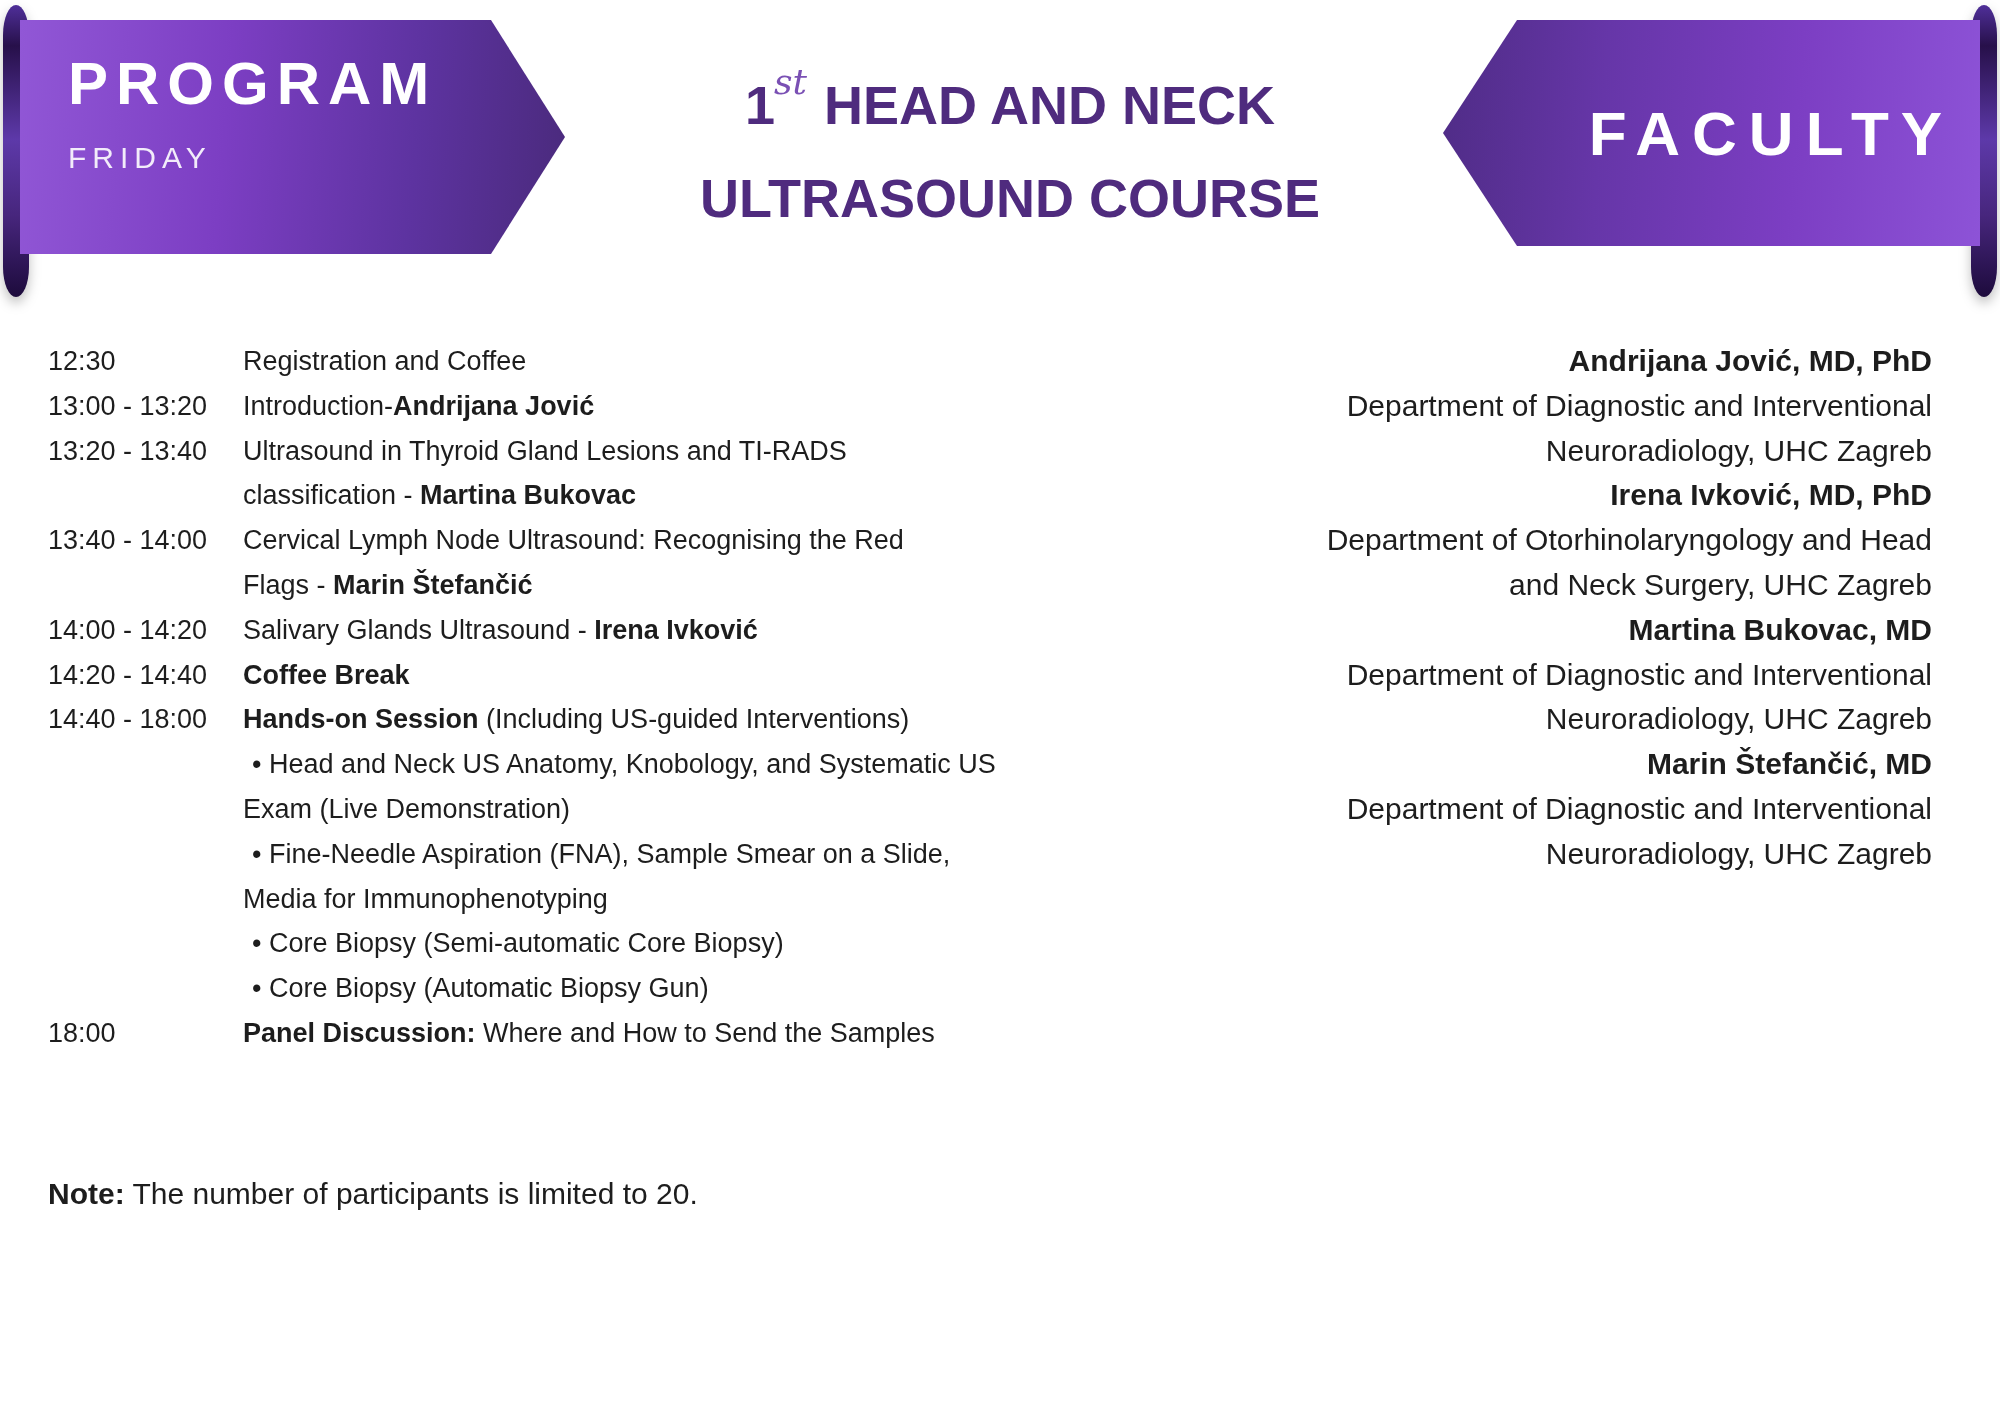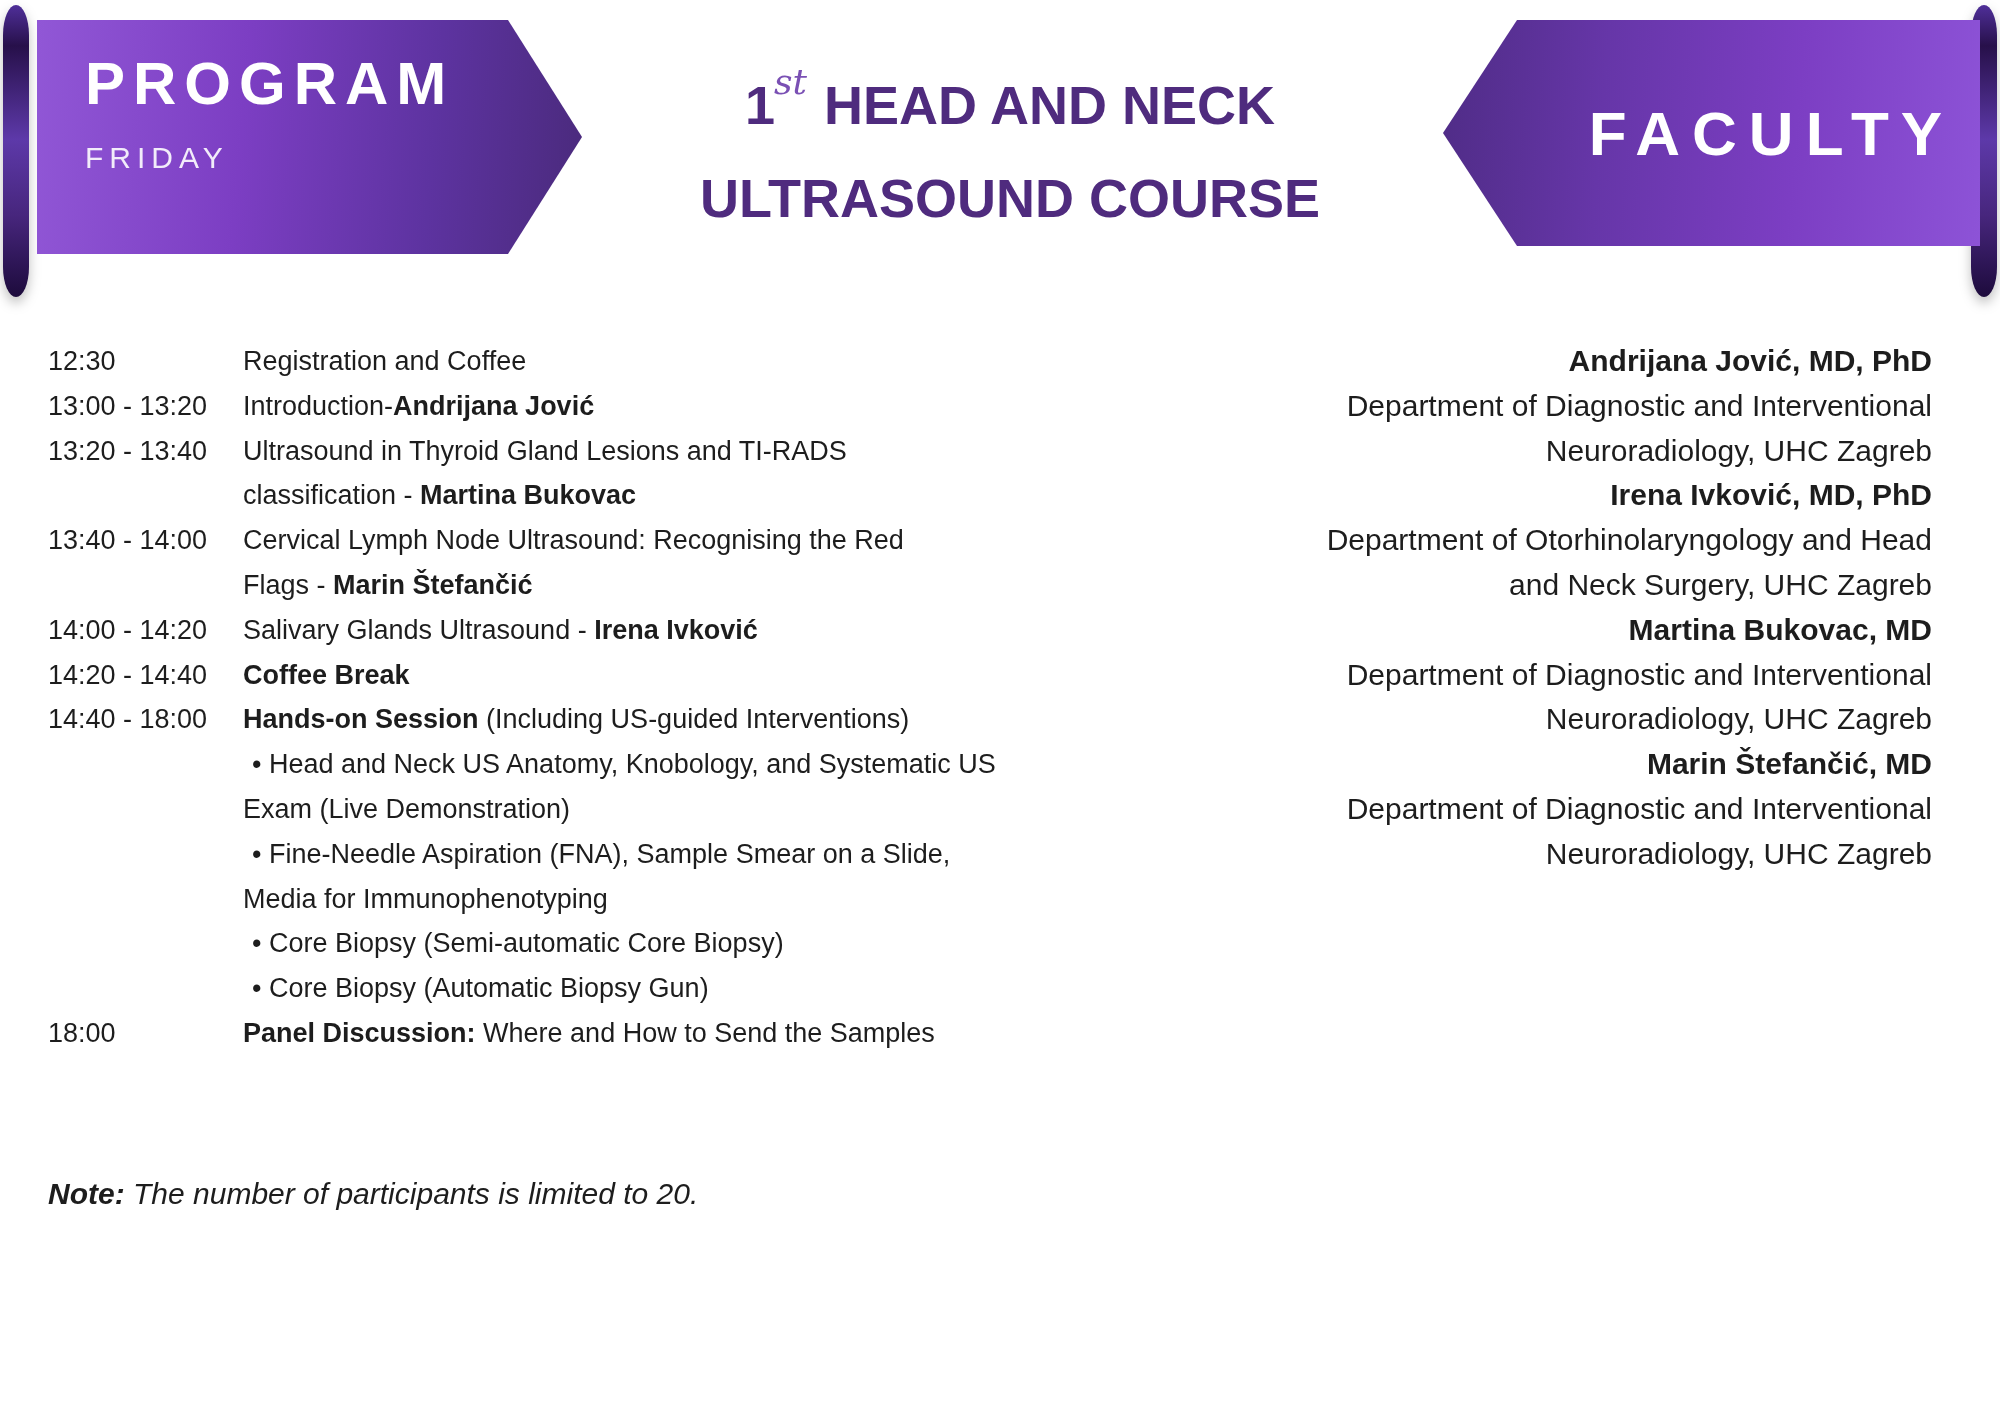--- a/index.html
+++ b/index.html
@@ -21,21 +21,21 @@
     filter:drop-shadow(0 6px 6px rgba(0,0,0,.25));
   }
   .curl-left{left:3px;}
   .curl-right{right:3px;}
 
   .ribbon-body{
     position:absolute;top:20px;height:226px;width:537px;
     filter:drop-shadow(0 10px 9px rgba(70,70,70,.40));
   }
   .ribbon-left-body{
-    left:37px;
+    left:20px;
     clip-path:polygon(0 0, calc(100% - 74px) 0, 100% 50%, calc(100% - 74px) 100%, 0 100%);
     background:linear-gradient(95deg,#9157d6 0%,#7c3ec3 38%,#5d33a0 72%,#4a2a7c 100%);
     padding:4px;
   }
   .ribbon-right-body{
     right:20px;
     clip-path:polygon(74px 0, 100% 0, 100% 100%, 74px 100%, 0 50%);
     background:linear-gradient(95deg,#4f2c86 0%,#6636a8 30%,#7c3ec3 65%,#8d53d7 100%);
   }
   .ribbon-inner-left{position:absolute;left:48px;top:32px;}
@@ -80,21 +80,21 @@
   
   .faculty-block{
     position:absolute;right:68px;top:339px;
     font-size:30px;line-height:44.8px;
     text-align:right;white-space:nowrap;
   }
 
   
   .note{
     position:absolute;left:48px;top:1172px;
-    font-size:30px;line-height:44px;font-style:italic;
+    font-size:30px;line-height:44px;
   }
 </style>
 </head>
 <body>
 
 <div class="page">
 
   <div>
     <div class="curl curl-left"></div>
     <div class="ribbon-body ribbon-left-body">

